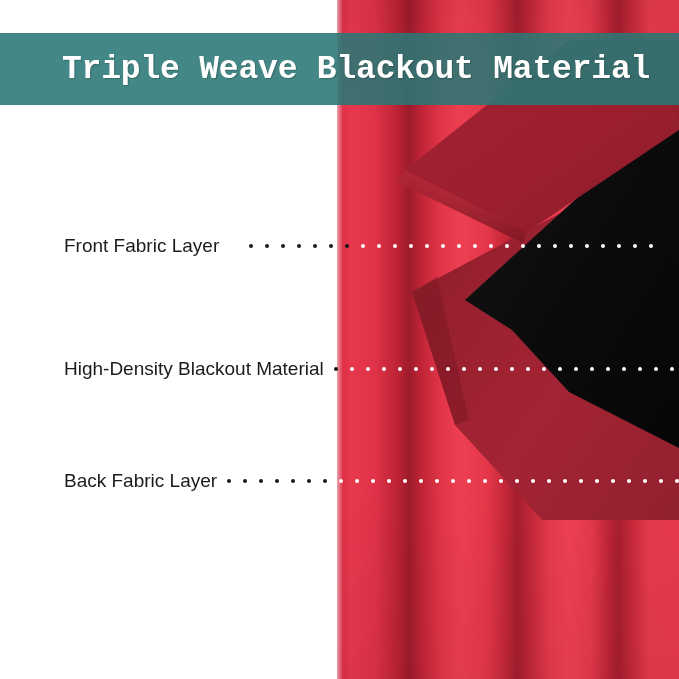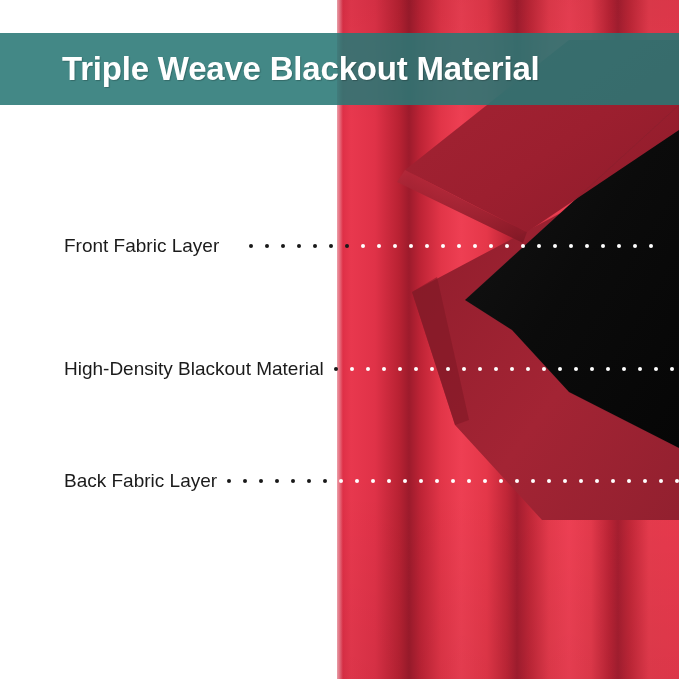--- a/index.html
+++ b/index.html
@@ -97,20 +97,21 @@
     box-sizing: border-box;
     padding-left: 62px;
   }
   #banner-title {
     color: #ffffff;
     font-size: 33px;
     font-weight: bold;
     letter-spacing: -0.2px;
     white-space: nowrap;
     text-shadow: 1px 1px 1px rgba(0,0,0,0.22);
+    font-family: Liberation Mono, monospace;
   }
 
   
   .callout {
     position: absolute;
     left: 0;
     width: 679px;
     height: 26px;
     display: flex;
     align-items: center;

